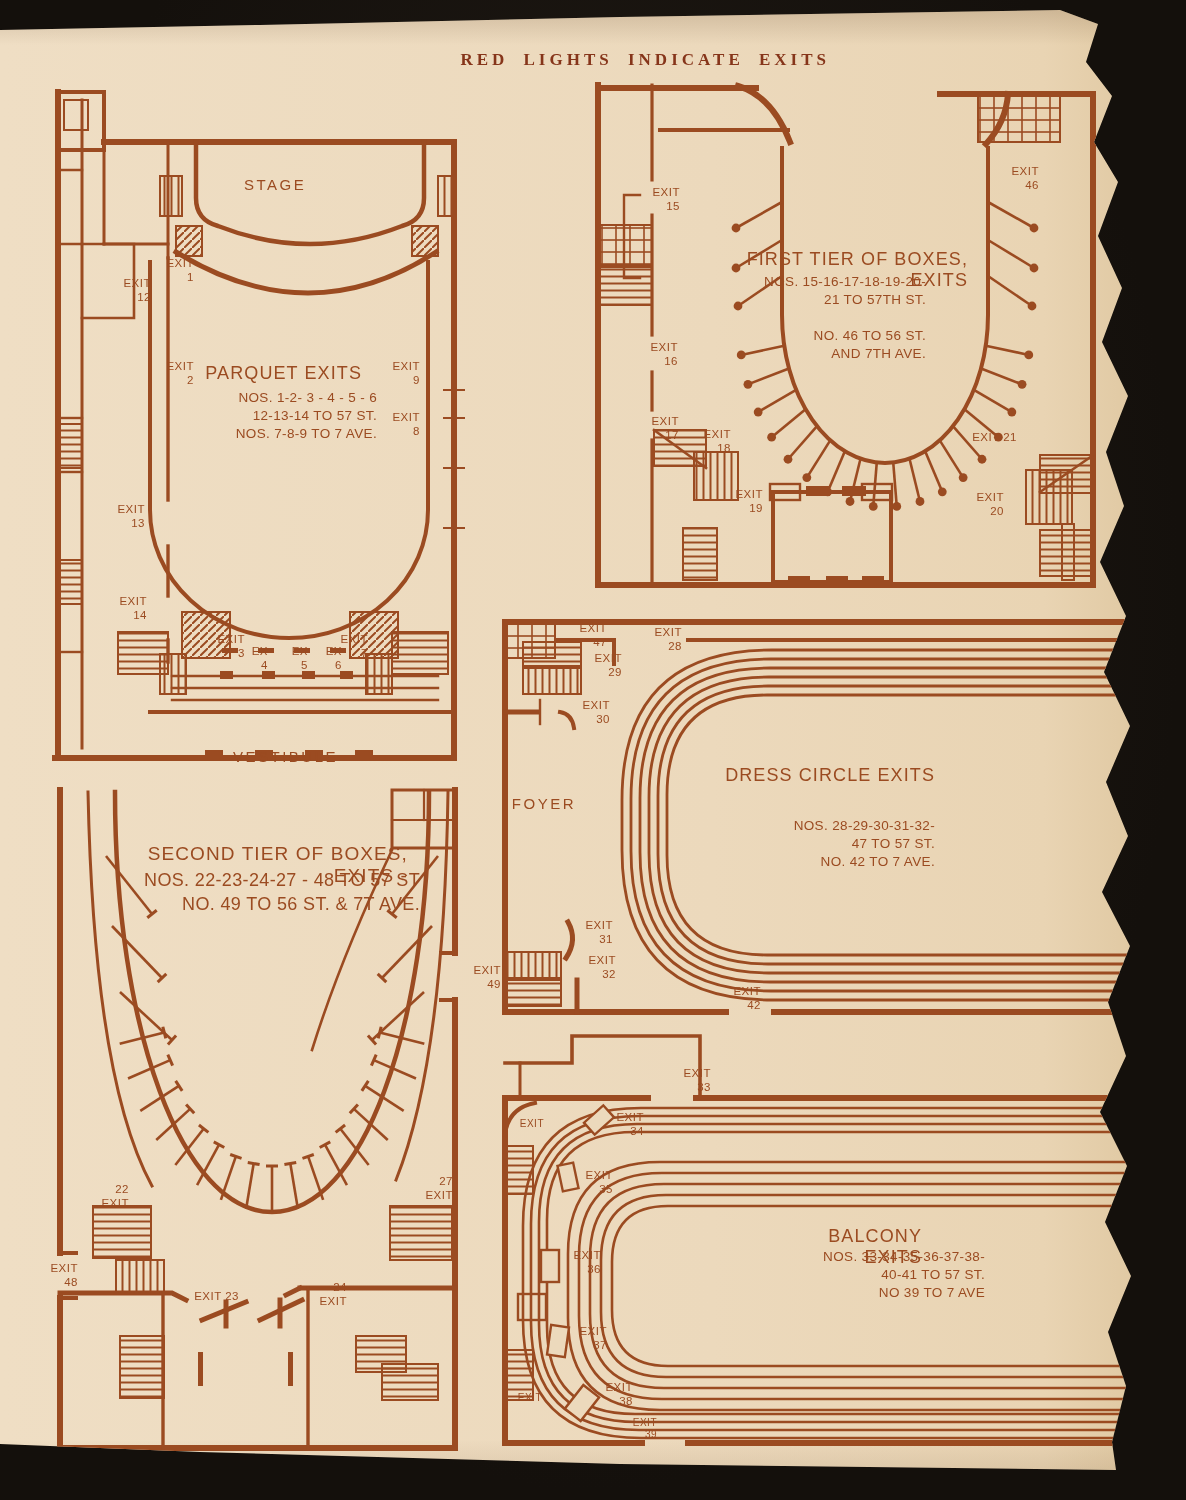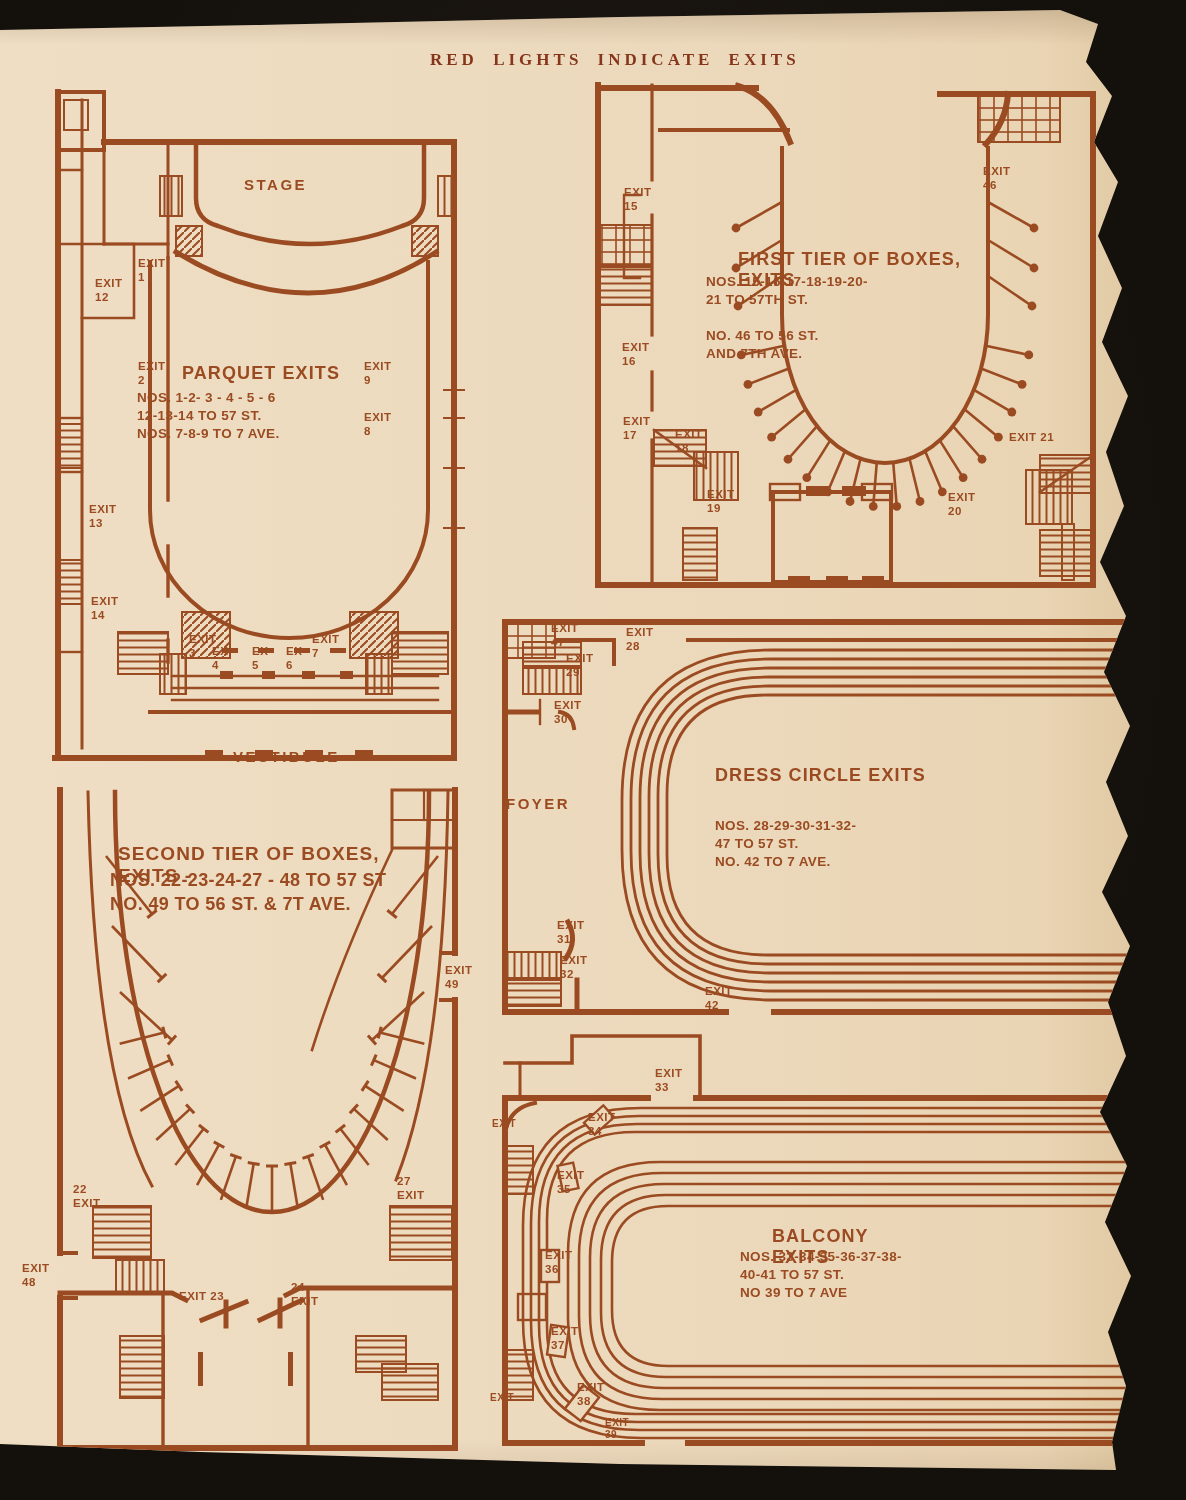--- a/index.html
+++ b/index.html
@@ -11,31 +11,31 @@
   }
   #paper{
     position:absolute;inset:0;
     clip-path:polygon(0px 30px,260px 25px,620px 17px,1060px 10px,1098px 24px,1086px 62px,1112px 96px,1094px 142px,1118px 182px,1098px 236px,1122px 288px,1102px 342px,1128px 396px,1106px 452px,1124px 506px,1100px 562px,1126px 616px,1104px 672px,1130px 726px,1106px 782px,1128px 836px,1102px 892px,1130px 946px,1108px 1002px,1126px 1056px,1100px 1112px,1127px 1166px,1105px 1222px,1131px 1276px,1108px 1332px,1126px 1386px,1112px 1442px,1116px 1470px,620px 1464px,200px 1452px,0px 1444px);
     background:
       linear-gradient(180deg, rgba(110,80,50,.28) 0%, rgba(0,0,0,0) 3%, rgba(0,0,0,0) 96%, rgba(110,80,50,.22) 100%),
       linear-gradient(90deg, #efdec4 0%, #ecd9bc 60%, #e9d4b3 88%, #dfc7a0 97%, #d2b78e 100%);
   }
   #plan{position:absolute;left:0;top:0}
   .lbl{
-    position:absolute;color:#9b4b21;font-weight:700;text-transform:uppercase;
-    white-space:pre-line;text-align:left;line-height:1.18;
+    position:absolute;color:#9b4b21;font-weight:400;text-transform:uppercase;
+    white-space:pre-line;text-align:right;line-height:1.18;
   }
   .x{font-size:11.5px;letter-spacing:.5px;width:56px}
   .x1{width:60px}
   .xs{font-size:10px;width:52px}
   .ttl{font-size:18px;letter-spacing:1.1px}
   .inf{font-size:13.5px;letter-spacing:.35px;line-height:1.34}
   .big{font-size:15px;letter-spacing:2.5px}
   #hdr{
-    position:absolute;left:430px;top:50px;width:400px;text-align:left;
+    position:absolute;left:430px;top:50px;width:400px;text-align:right;
     font-family:"Liberation Serif",serif;font-weight:700;font-size:17px;
     letter-spacing:4px;word-spacing:7px;color:#86351a;
   }
 </style>
 </head>
 <body>
 
 <div id="paper">
 
   <svg id="plan" width="1186" height="1500" viewBox="0 0 1186 1500">
@@ -364,21 +364,21 @@
   <div class="lbl x" style="left:622px;top:341px">Exit
 16</div>
   <div class="lbl x" style="left:623px;top:415px">Exit
 17</div>
   <div class="lbl x" style="left:675px;top:428px">Exit
 18</div>
   <div class="lbl x" style="left:707px;top:488px">Exit
 19</div>
   <div class="lbl x" style="left:983px;top:165px">Exit
 46</div>
-  <div class="lbl x x1" style="left:1009px;top:431px">Exit 21</div>
+  <div class="lbl x x1" style="left:957px;top:431px">Exit 21</div>
   <div class="lbl x" style="left:948px;top:491px">Exit
 20</div>
 
   <div class="lbl ttl" style="left:715px;top:765px;width:220px">Dress Circle Exits</div>
   <div class="lbl inf" style="left:715px;top:817px;width:220px">Nos. 28-29-30-31-32-
 47 To 57 St.
 No. 42 To 7 Ave.</div>
   <div class="lbl big" style="left:506px;top:795px;width:70px">Foyer</div>
   <div class="lbl x" style="left:551px;top:622px">Exit
 47</div>

